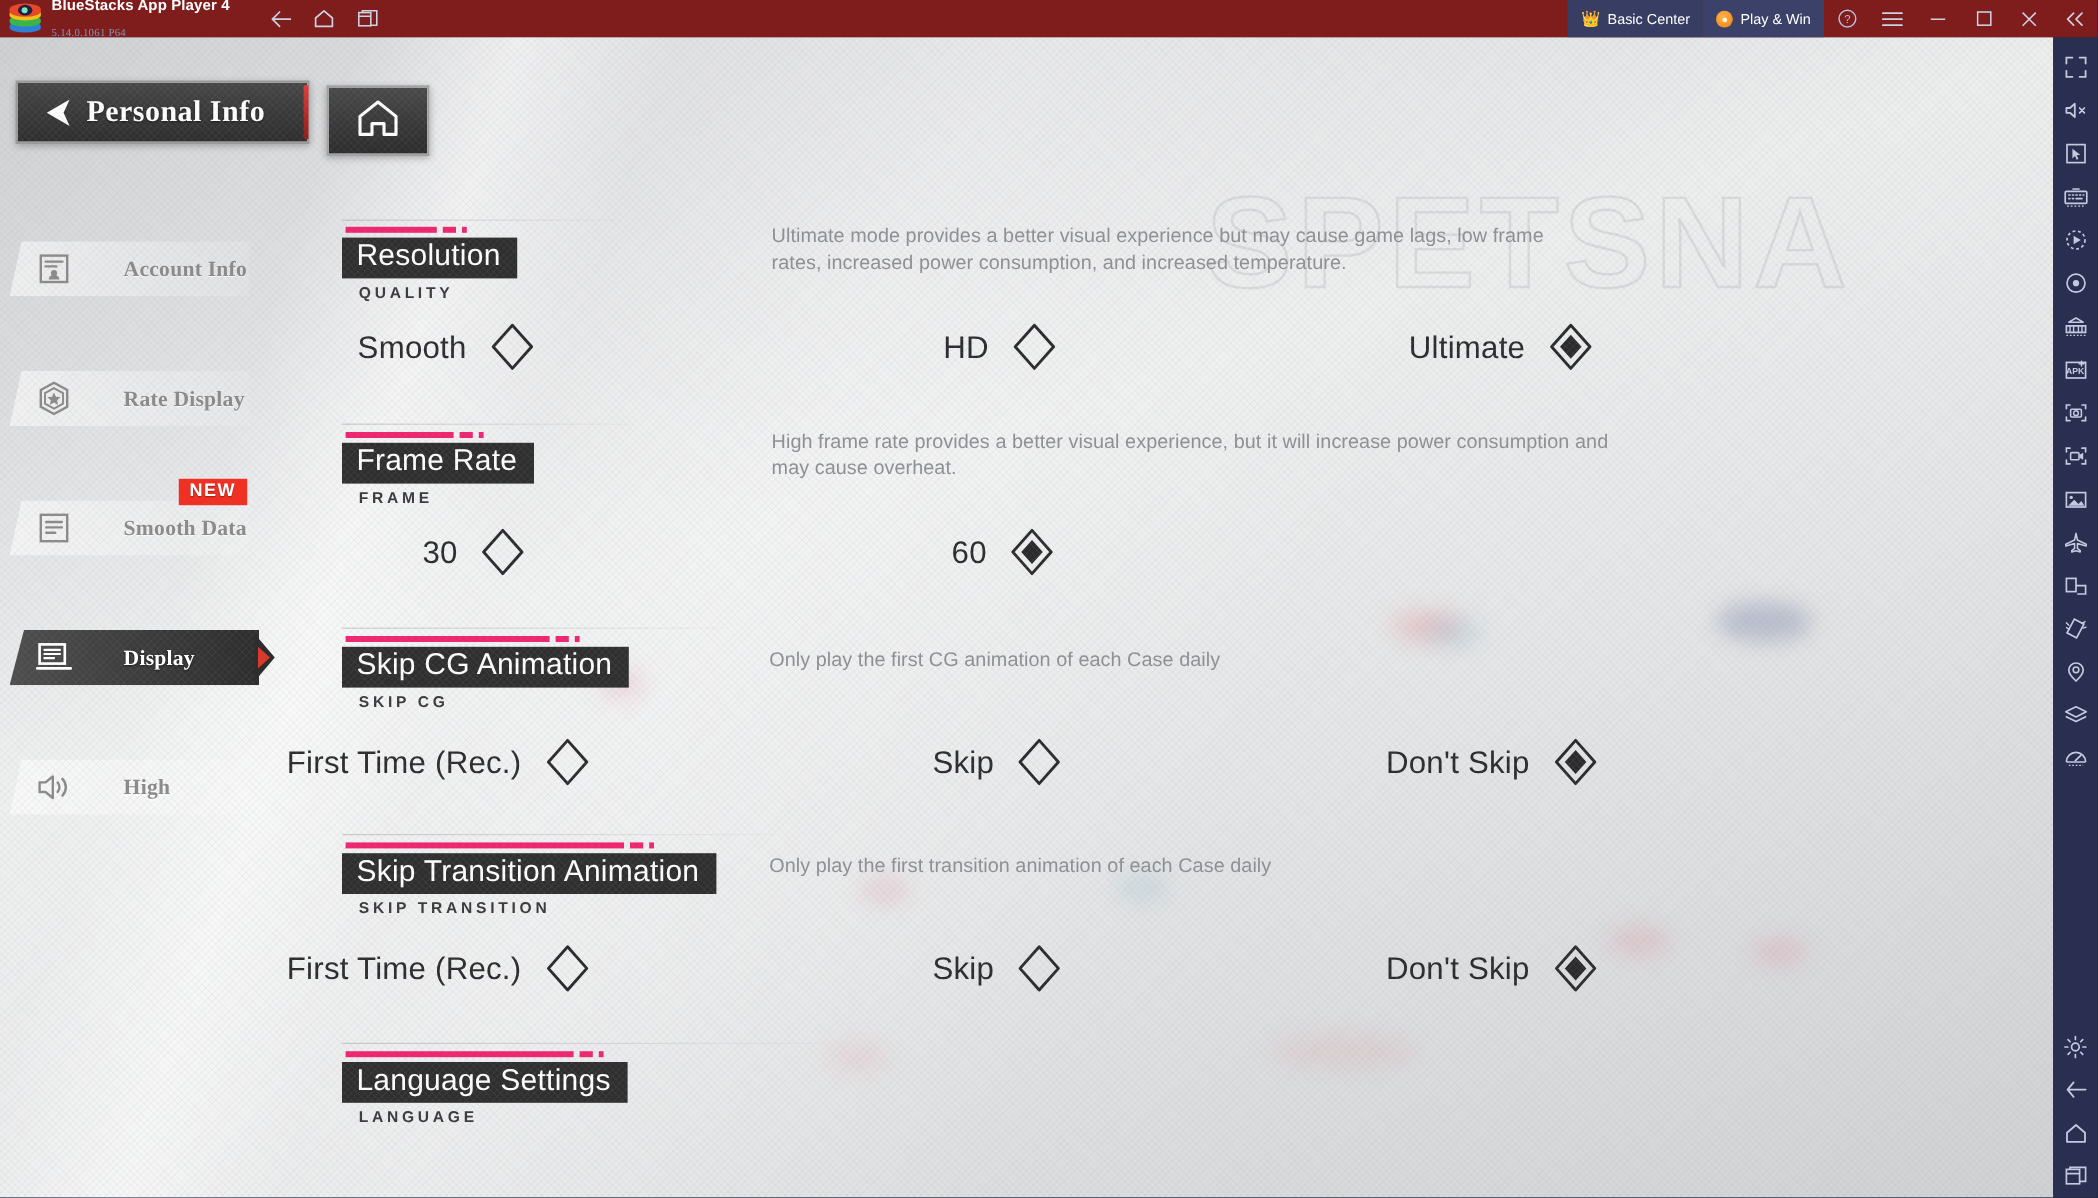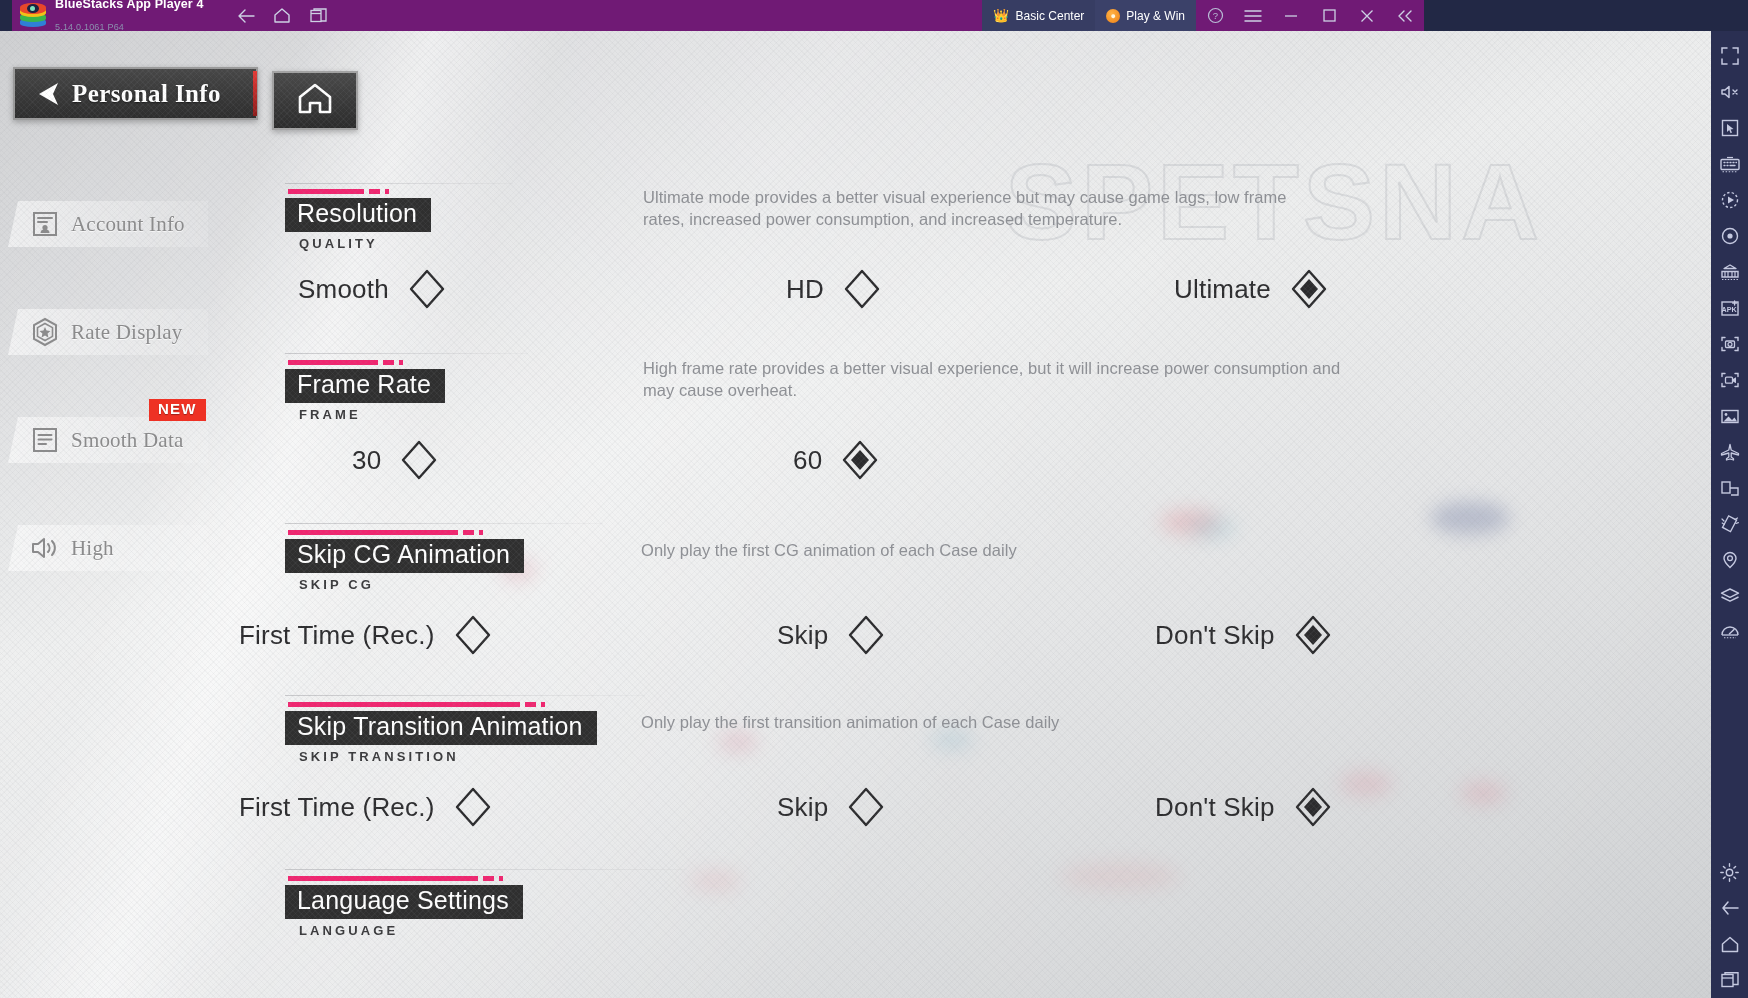--- a/index.html
+++ b/index.html
@@ -6,30 +6,30 @@
   html, body {
     width: 1748px; height: 998px;
     overflow: hidden;
     font-family: "Liberation Sans", sans-serif;
     background: #222845;
   }
   #app { position: relative; width: 1748px; height: 998px; }
 
   
   .titlebar {
-    position: absolute; top: 0; left: 12px; width: 1412px; height: 31px;
-    background: #701a75;
+    position: absolute; top: 0; left: 0; width: 1748px; height: 31px;
+    background: #7f1d1d;
     display: flex; align-items: center;
     color: #e8eaf4; z-index: 40;
   }
   .bs-logo { width: 26px; height: 26px; margin-left: 8px; margin-right: 9px; position: relative; flex: 0 0 auto;}
   .bs-logo .lay { position: absolute; left: 0; border-radius: 50%/40%; }
   .app-title-wrap { display: flex; flex-direction: column; justify-content: center; line-height: 1.05; }
   .app-title { font-size: 12.5px; font-weight: bold; color: #ffffff; letter-spacing: .1px;}
-  .app-version { font-size: 9px; color: #8b90ae; margin-top: 12px; letter-spacing: .2px;}
+  .app-version { font-size: 9px; color: #8b90ae; margin-top: 12px; letter-spacing: .2px; font-family: Liberation Serif, serif;}
   .nav-btns { display: flex; align-items: center; margin-left: 26px; gap: 2px; }
   .nav-btn { width: 34px; height: 31px; display: flex; align-items: center; justify-content: center; cursor: pointer; }
   .tb-spacer { flex: 1 1 auto; }
   .tb-pill {
     height: 31px; display: flex; align-items: center; gap: 6px;
     padding: 0 11px; font-size: 12px; color: #ffffff; cursor: pointer;
     background: #323category;
   }
   .tb-reward { background: #373d63; }
   .tb-play { background: #3b4169; }
@@ -121,23 +121,24 @@
   }
   .menu-item .mbg {
     position:absolute; left:0; top:0; height:46px; width:200px;
     background: linear-gradient(90deg, rgba(255,255,255,.58), rgba(255,255,255,.12));
     clip-path: polygon(10px 0, 100% 0, 100% 100%, 0 100%);
     pointer-events:none;
   }
   .menu-item .micon { width: 30px; height:30px; margin-right: 11px; flex:0 0 auto; position:relative; z-index:2; display:flex; align-items:center; justify-content:center;}
   .menu-item .mlabel {
     position:relative; z-index:2;
-    font-family: "Liberation Serif", serif; font-weight: normal;
-    font-size: 21px; color: #8b8b8c; letter-spacing: .2px;
+    font-family: "Liberation Serif", serif; font-weight: bold;
+    font-size: 18px; color: #8b8b8c; letter-spacing: .2px;
     text-shadow: 0 1px 0 rgba(255,255,255,.7);
+    margin-left: 32px;
   }
   .menu-item.active { padding-left: 22px; }
   .menu-item.active .mbg {
     width: 208px;
     background: linear-gradient(90deg,#4e4e4e 0%, #3b3b3b 55%, #2d2d2d 100%);
     clip-path: polygon(12px 0, 100% 0, 100% 100%, 0 100%);
     box-shadow: 0 2px 5px rgba(0,0,0,.3);
   }
   .menu-item.active .arrow {
     position:absolute; left:204px; top:3px; width:0; height:0; z-index:2;
@@ -339,20 +340,32 @@
         <span class="micon">
           <svg width="28" height="28" viewBox="0 0 28 28">
             <rect x="3" y="3" width="22" height="22" fill="none" stroke="#8b8b8c" stroke-width="2"></rect>
             <path d="M7.5 9 H20.5 M7.5 13.5 H20.5 M7.5 18 H15" stroke="#8b8b8c" stroke-width="2" stroke-linecap="round"></path>
           </svg>
         </span>
         <span class="mlabel">Smooth Data</span>
         <span class="badge-new">NEW</span>
       </div>
 
+      <div class="menu-item active">
+        <div class="mbg"></div>
+        <div class="arrow"></div>
+        <span class="micon">
+          <svg width="30" height="26" viewBox="0 0 30 26">
+            <rect x="3" y="2" width="21" height="16" fill="none" stroke="#ffffff" stroke-width="2.2"></rect>
+            <path d="M7 6.5 H20 M7 10 H20 M7 13.5 H15" stroke="#ffffff" stroke-width="1.8" stroke-linecap="round"></path>
+            <path d="M1 22 H29" stroke="#ffffff" stroke-width="2.2" stroke-linecap="round"></path>
+          </svg>
+        </span>
+        <span class="mlabel">Display</span>
+      </div>
 
       <div class="menu-item">
         <div class="mbg"></div>
         <span class="micon">
           <svg width="30" height="26" viewBox="0 0 30 26">
             <path d="M3 9 H8 L14 4 V22 L8 17 H3 Z" fill="none" stroke="#8b8b8c" stroke-width="2" stroke-linejoin="round"></path>
             <path d="M18 9 a6 6 0 0 1 0 8 M22 6 a10 10 0 0 1 0 14" fill="none" stroke="#8b8b8c" stroke-width="2" stroke-linecap="round"></path>
           </svg>
         </span>
         <span class="mlabel">High</span>

